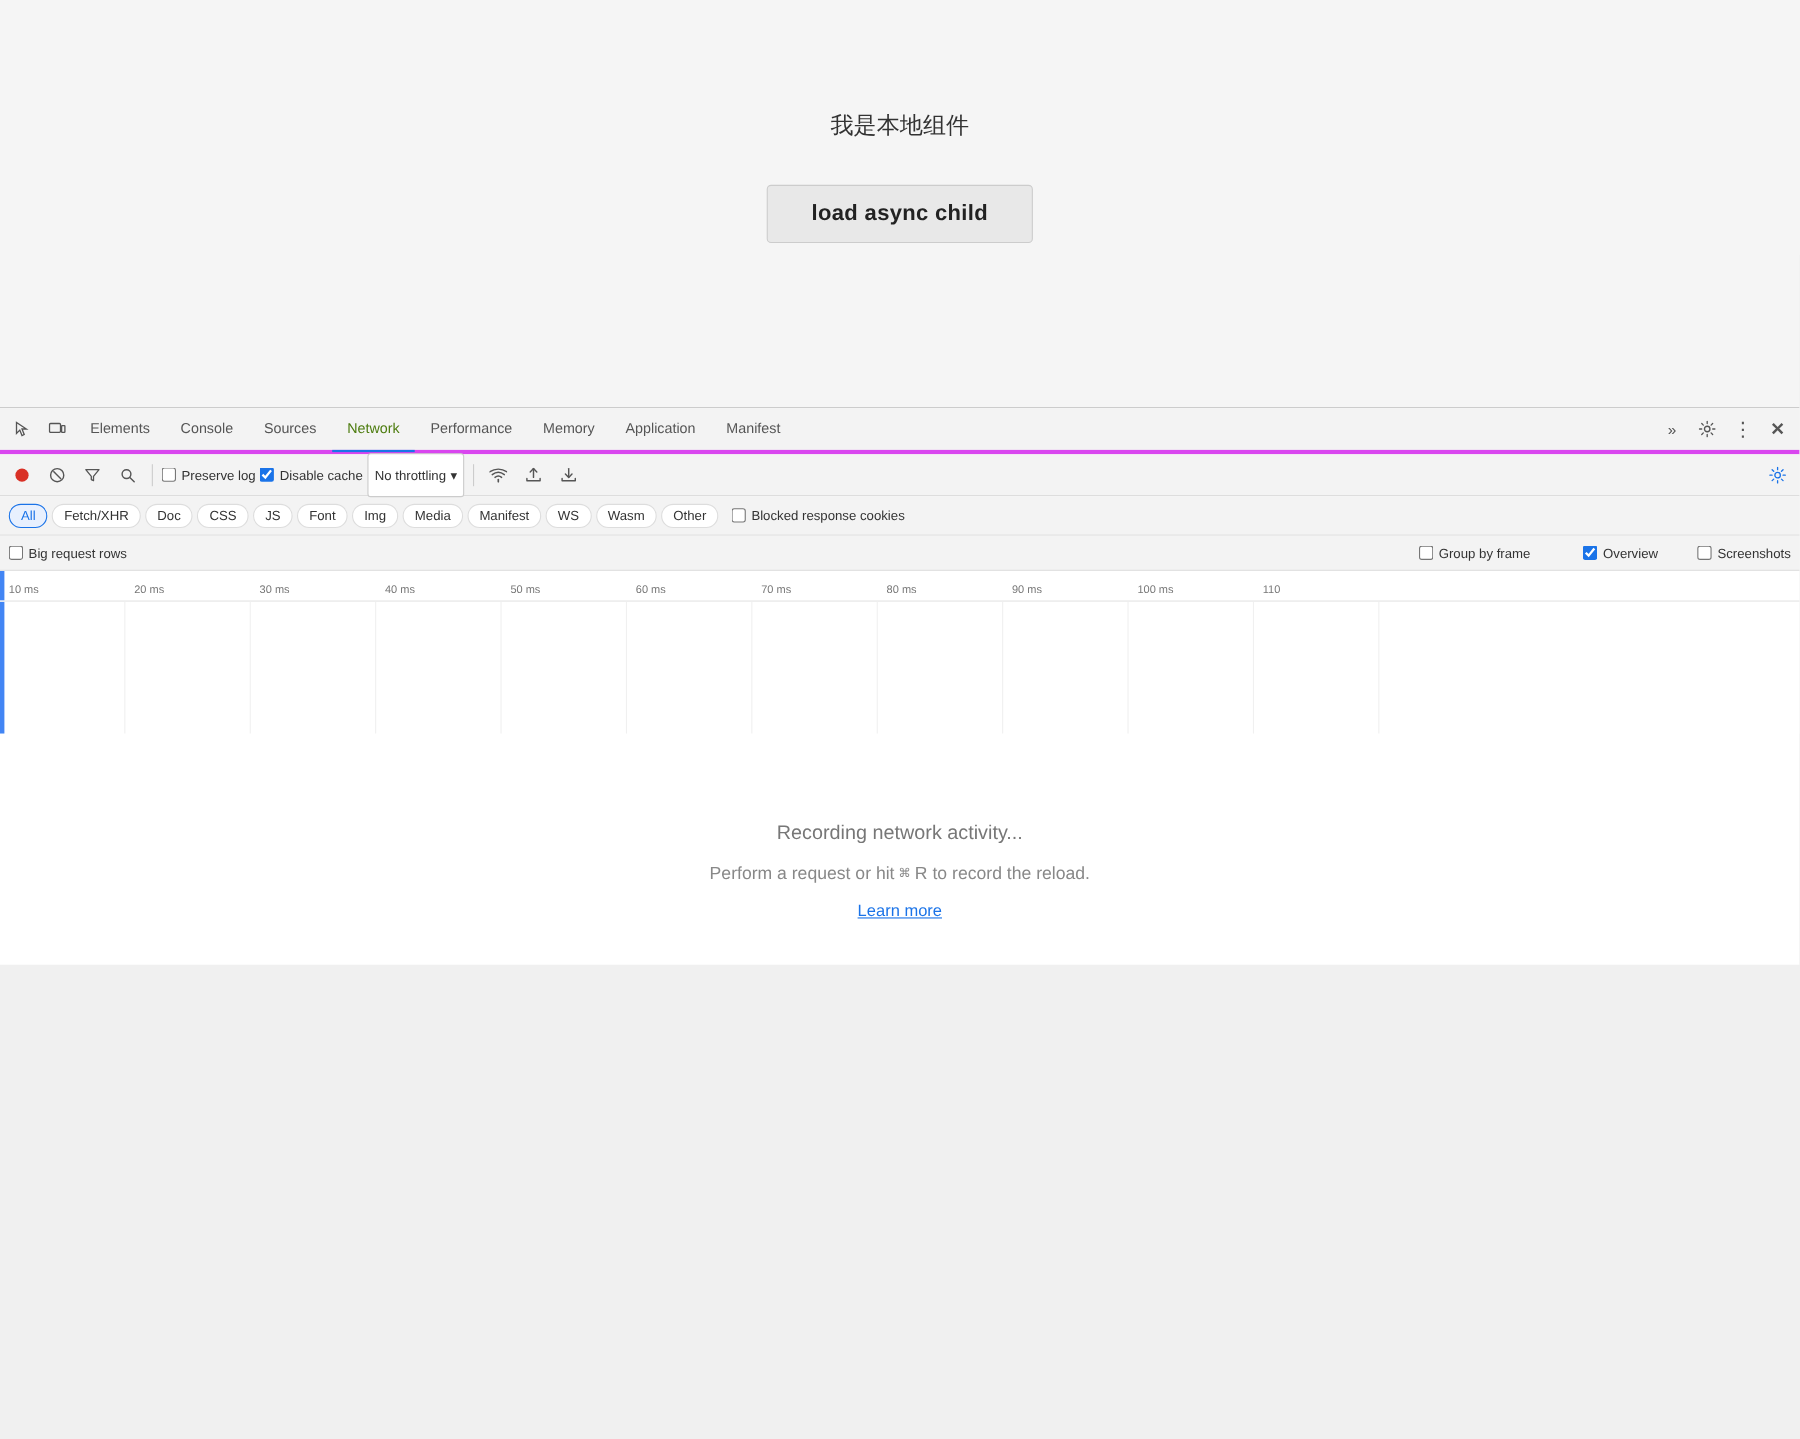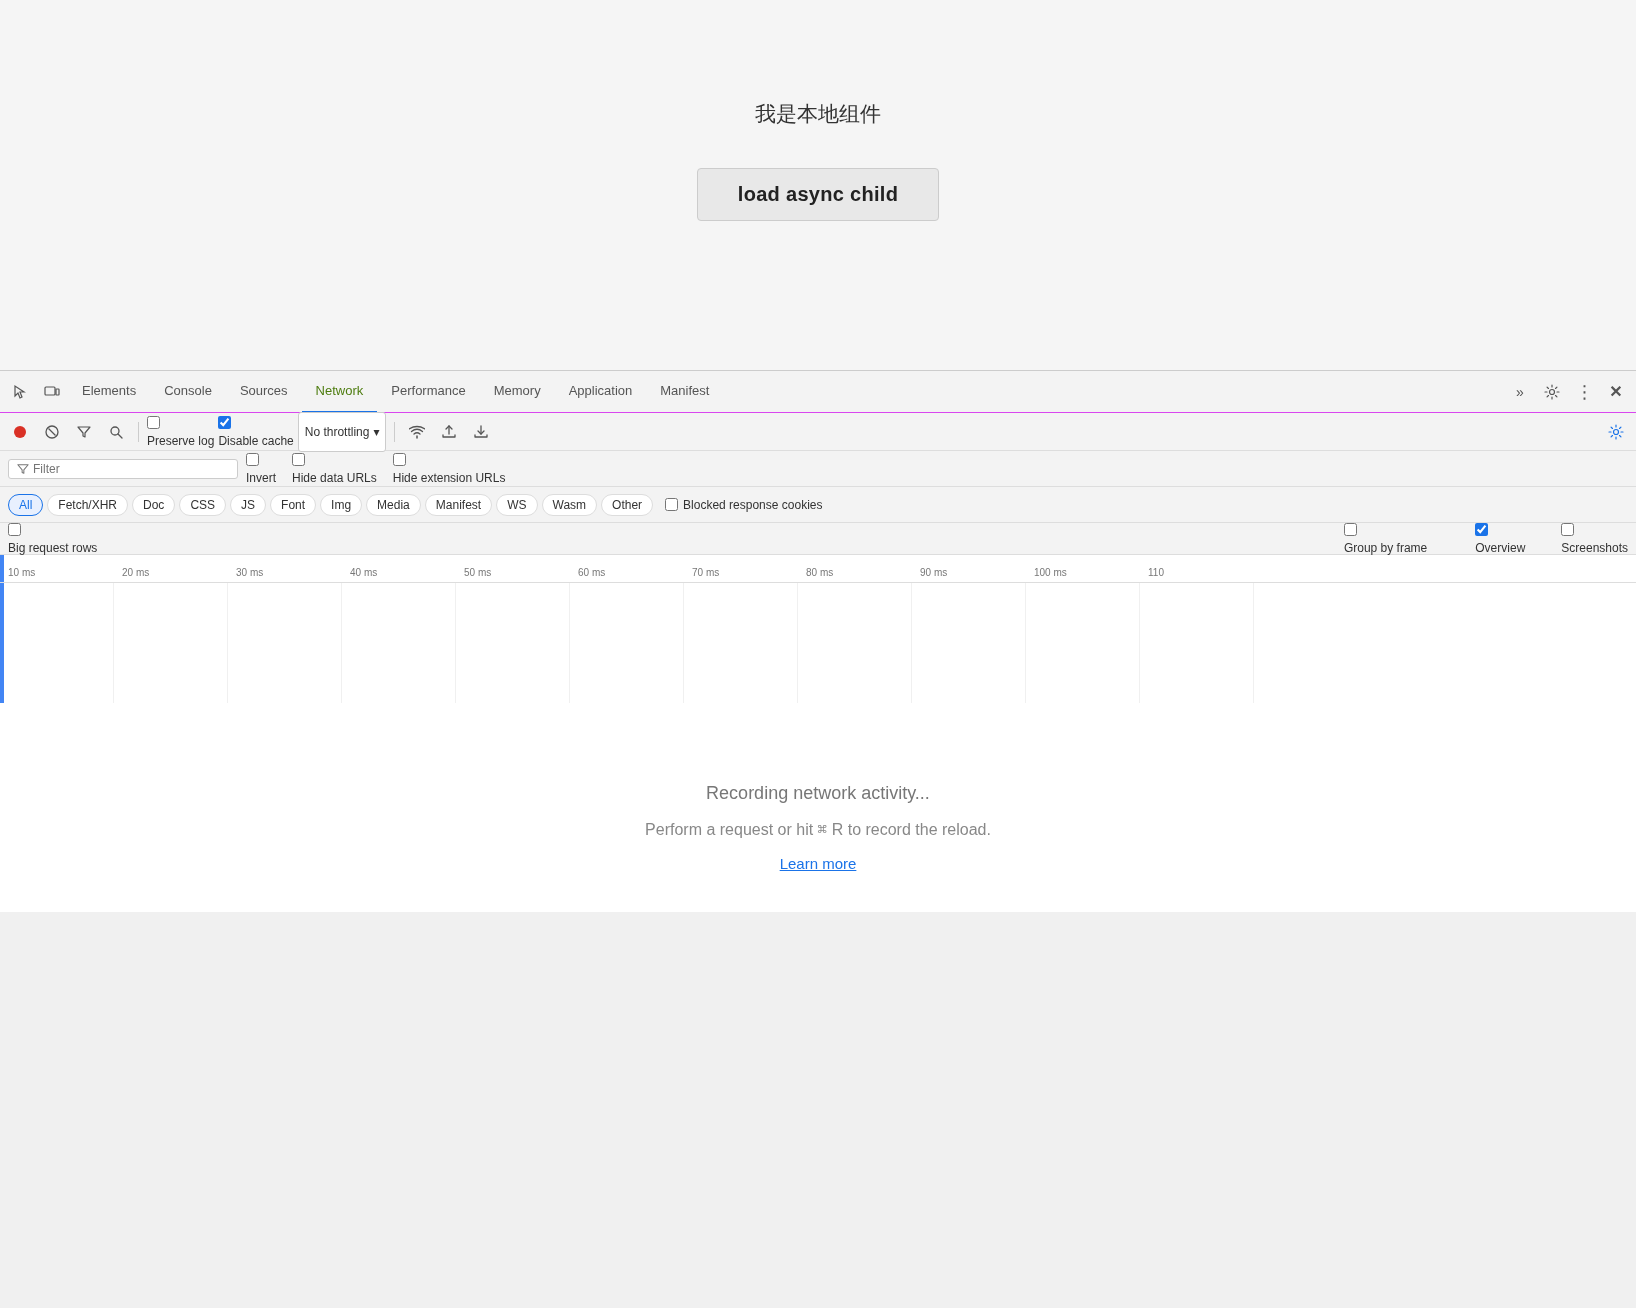--- a/index.html
+++ b/index.html
@@ -46,21 +46,21 @@
       border-top: 1px solid #ccc;
       width: 100%;
       flex: 1;
     }
 
     
     .devtools-tabs {
       display: flex;
       align-items: center;
       background: #f3f3f3;
-      border-bottom: 1px solid #d946ef;
+      border-bottom: 4px solid #d946ef;
       height: 42px;
       padding: 0 4px;
       gap: 0;
     }
 
     .devtools-icon-btn {
       width: 32px;
       height: 32px;
       border: none;
       background: transparent;
@@ -136,27 +136,26 @@
     .action-divider {
       width: 1px;
       height: 20px;
       background: #ccc;
       margin: 0 4px;
       flex-shrink: 0;
     }
 
     .checkbox-label {
       display: flex;
-      align-items: flex-start;
+      align-items: center;
       gap: 5px;
       font-size: 12px;
       color: #333;
       cursor: pointer;
       white-space: nowrap;
-      flex-direction: column;
     }
     .checkbox-label input[type="checkbox"] {
       width: 13px;
       height: 13px;
       cursor: pointer;
     }
     .checkbox-label input[type="checkbox"]:checked {
       accent-color: #1a73e8;
     }
 
@@ -528,43 +527,20 @@
     <div style="flex:1"></div>
 
     <button class="action-icon-btn">
       <svg width="16" height="16" viewBox="0 0 16 16" fill="none">
         <circle cx="8" cy="8" r="2.5" stroke="#1a73e8" stroke-width="1.2"></circle>
         <path d="M8 1v2M8 13v2M1 8h2M13 8h2M3.05 3.05l1.41 1.41M11.54 11.54l1.41 1.41M3.05 12.95l1.41-1.41M11.54 4.46l1.41-1.41" stroke="#1a73e8" stroke-width="1.2" stroke-linecap="round"></path>
       </svg>
     </button>
   </div>
 
-  <div class="filter-bar">
-    <div class="filter-input-wrapper">
-      <svg width="12" height="12" viewBox="0 0 14 14" fill="none">
-        <path d="M1 2h12l-5 6v4l-2-1V8Z" stroke="#777" stroke-width="1.2" stroke-linejoin="round"></path>
-      </svg>
-      <input class="filter-input" type="text" placeholder="Filter" style="">
-    </div>
-
-    <div class="filter-checkbox-group">
-      <label class="checkbox-label">
-        <input type="checkbox" style="">
-        <span>Invert</span>
-      </label>
-      <label class="checkbox-label">
-        <input type="checkbox" style="">
-        <span>Hide data URLs</span>
-      </label>
-      <label class="checkbox-label">
-        <input type="checkbox" style="">
-        <span>Hide extension URLs</span>
-      </label>
-    </div>
-  </div>
 
   <div class="resource-filter-bar">
     <button class="resource-btn active">All</button>
     <button class="resource-btn">Fetch/XHR</button>
     <button class="resource-btn">Doc</button>
     <button class="resource-btn">CSS</button>
     <button class="resource-btn">JS</button>
     <button class="resource-btn">Font</button>
     <button class="resource-btn">Img</button>
     <button class="resource-btn">Media</button>

